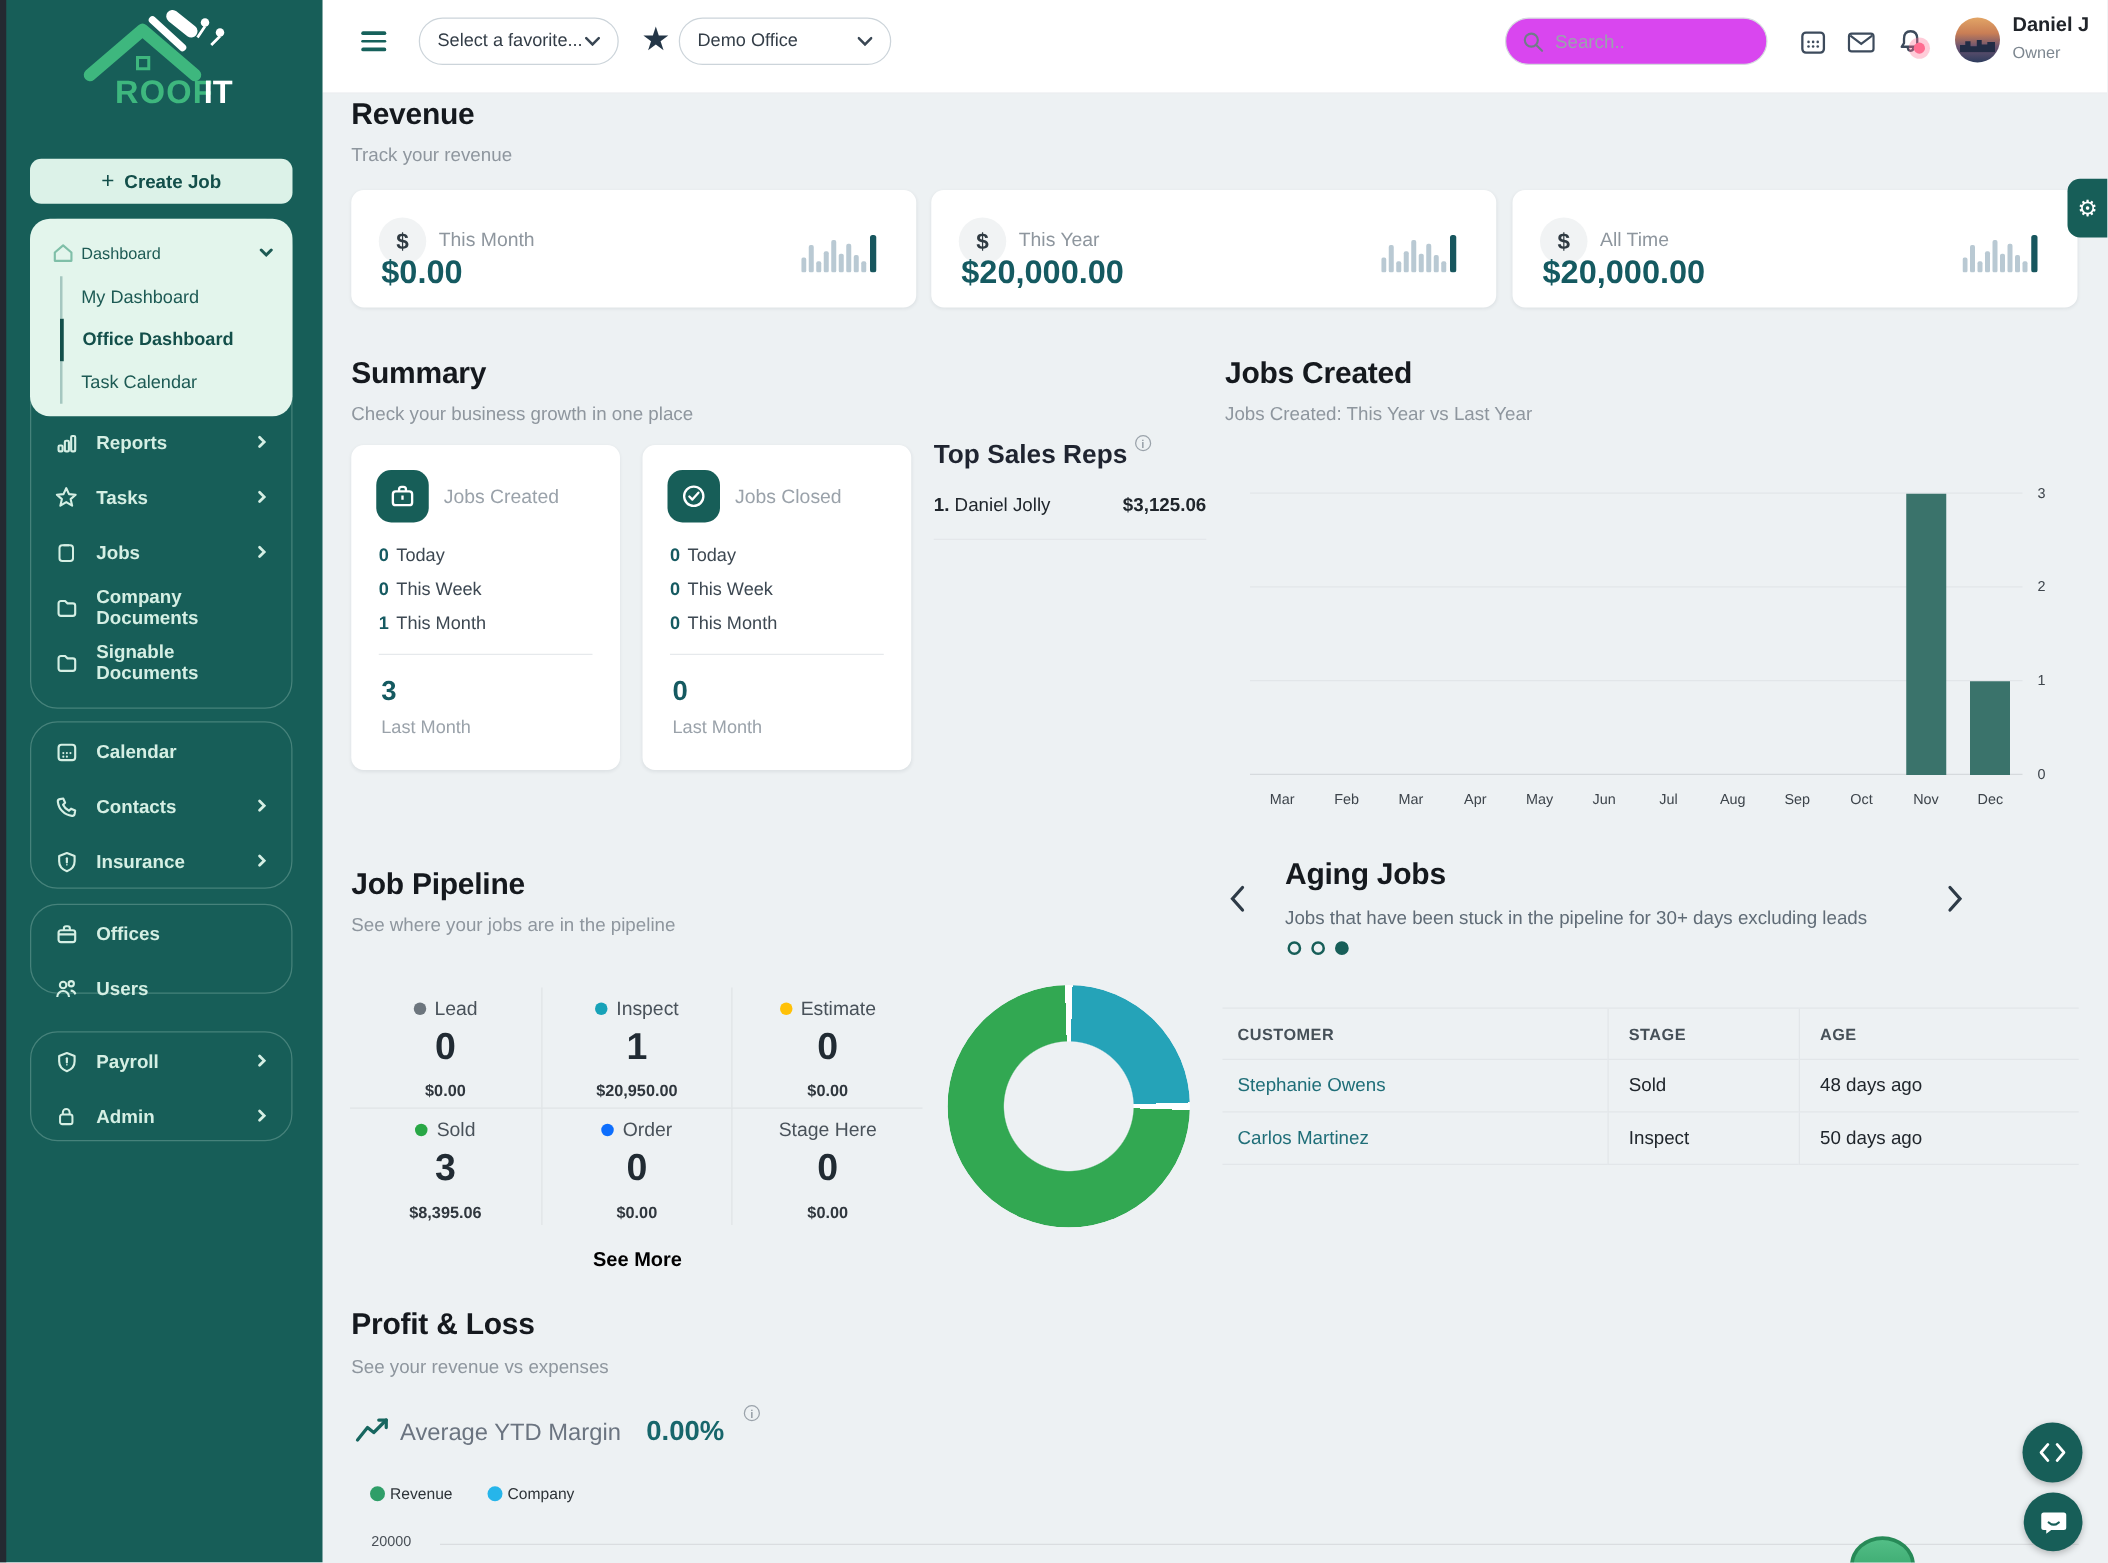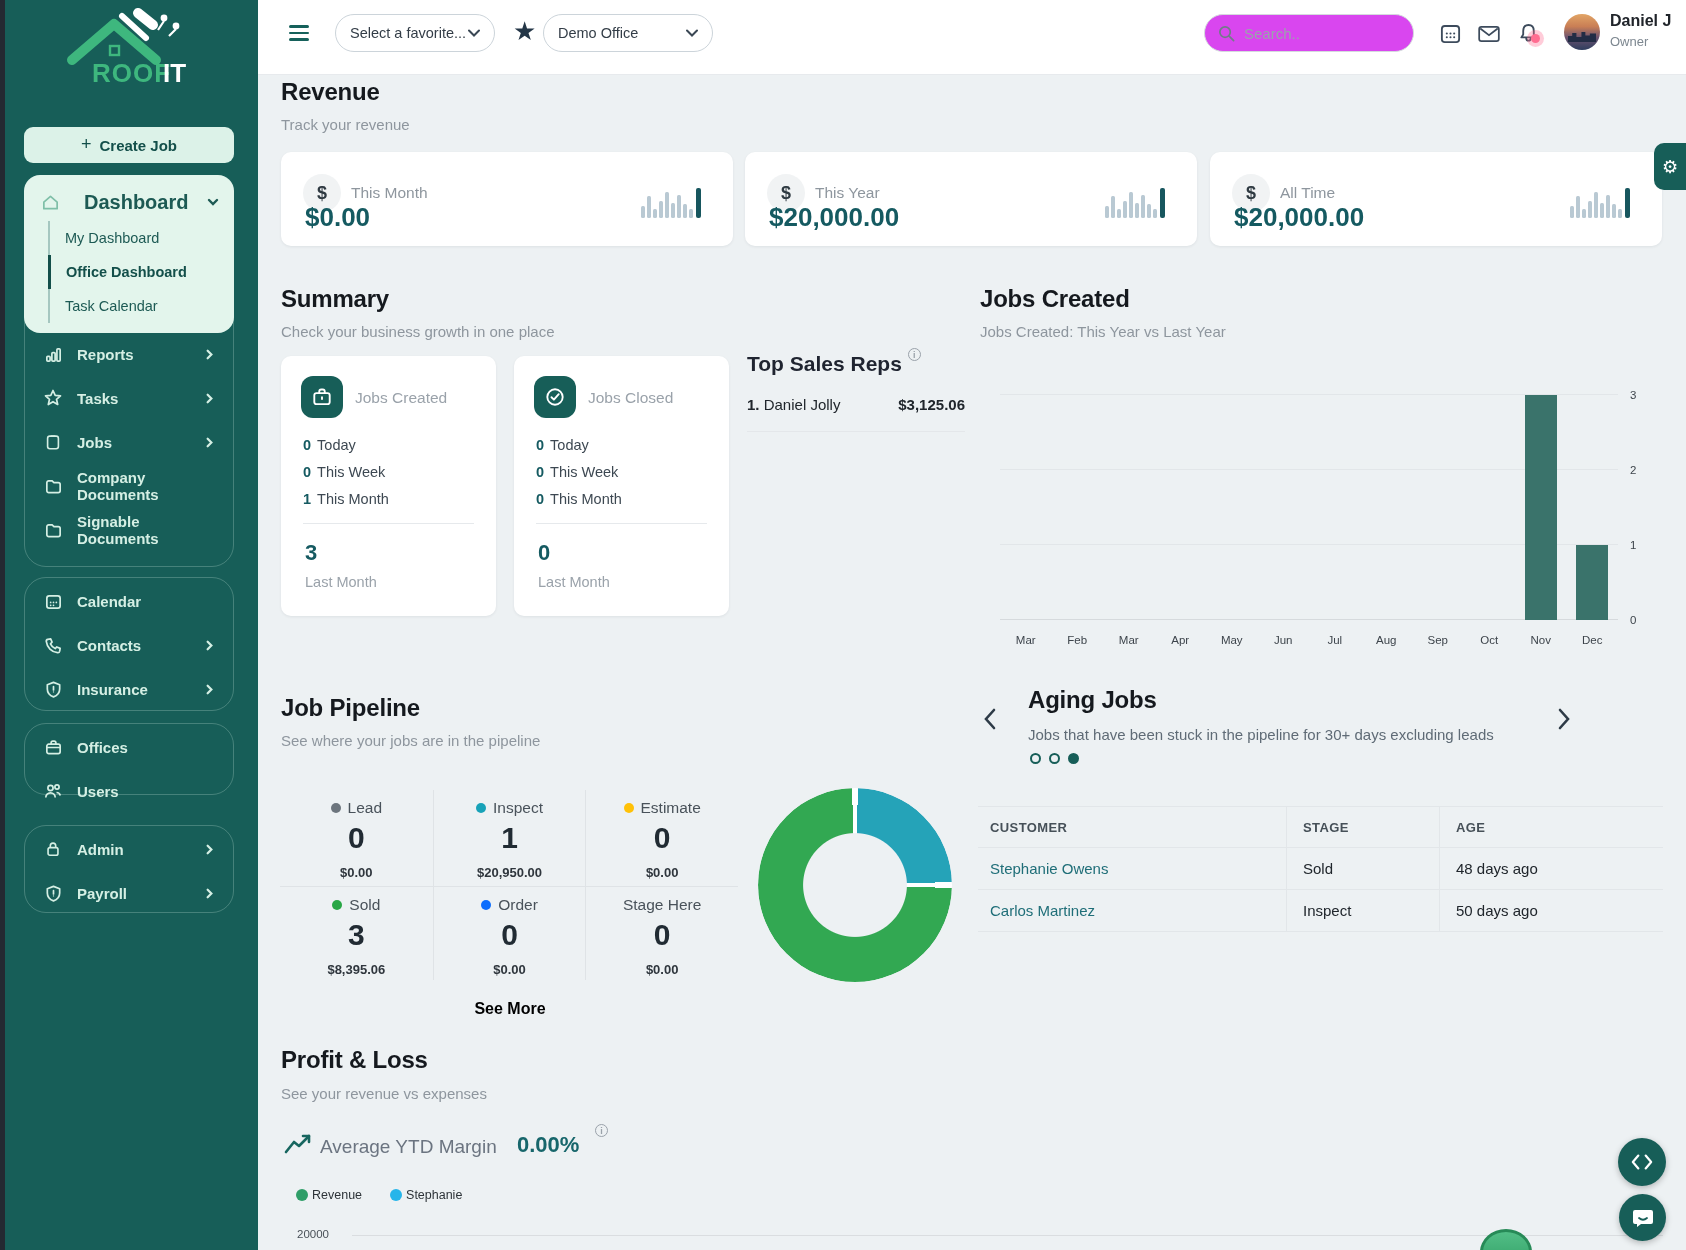--- a/index.html
+++ b/index.html
@@ -14,21 +14,21 @@
   
   .sidebar { position:absolute; left:0; top:0; width:258px; height:1250px; background:#175E58; z-index:50; }
   .logo { position:absolute; left:58px; top:8px; width:150px; height:80px; }
   .create-job { position:absolute; left:24px; top:127px; width:210px; height:36px; background:#DCF2E8;
     border:none; border-radius:9px; color:#134F4A; font-size:15px; font-weight:700; cursor:pointer;
     display:flex; align-items:center; justify-content:center; gap:8px; font-family:inherit; }
   .create-job .plus { font-size:18px; font-weight:400; margin-top:-2px; }
   .nav-group { position:absolute; left:24px; width:210px; border:1px solid rgba(213,239,228,.25); border-radius:22px; }
   .dash-card { background:#E3F5EC; border-radius:16px; margin:-1px; padding:8px 0 10px 0; }
   .dash-head { display:flex; align-items:center; height:38px; padding:0 14px 0 16px; color:#1D5A54; cursor:pointer; }
-  .dash-head .lbl { font-size:20px; font-weight:700; margin-left:24px; flex:1; }
+  .dash-head .lbl { font-size:13px; font-weight:400; margin-left:5px; flex:1; }
   .dash-sub { display:flex; align-items:center; height:34px; margin-left:24px; border-left:2px solid rgba(23,94,88,.30); padding-left:15px;
     color:#1D5A54; font-size:14.5px; cursor:pointer; }
   .dash-sub.active { border-left:3px solid #134F4A; font-weight:700; color:#134F4A; }
   .nav-item { display:flex; align-items:center; height:44px; padding:0 16px 0 18px; color:#D5EFE4; cursor:pointer; }
   .nav-item .lbl { font-size:15px; font-weight:700; margin-left:14px; flex:1; }
   .icon20 { width:20px; height:20px; flex:0 0 20px; display:flex; align-items:center; justify-content:center; }
   .chev { width:14px; height:14px; flex:0 0 14px; }
 
   
   .topbar { position:absolute; left:258px; top:0; width:1428px; height:75px; background:#FFFFFF; border-bottom:1px solid #E7EAED; z-index:40; }
@@ -298,39 +298,39 @@
               <path d="M13.5 11.5 a4 4 0 0 1 3.8 3"></path>
             </svg>
         </span>
         <span class="lbl">Users</span>
       </div>
     </nav>
 
     <nav class="nav-group" style="top:825px; height:88px; padding-top:1px;">
       <div class="nav-item">
         <span class="icon20">
+          <svg width="19" height="19" viewBox="0 0 20 20" fill="none" stroke="#D5EFE4" stroke-width="1.8">
+              <path d="M10 2.5 L16.5 5 V9.5 C16.5 13.5 13.8 16.5 10 17.8 C6.2 16.5 3.5 13.5 3.5 9.5 V5 Z" stroke-linejoin="round"></path>
+              <path d="M10 7 v3.5" stroke-linecap="round"></path>
+              <circle cx="10" cy="12.5" r=".7" fill="#D5EFE4" stroke="none"></circle>
+            </svg>
+        </span>
+        <span class="lbl">Payroll</span>
+        <span class="chev"><svg width="13" height="13" viewBox="0 0 14 14" fill="none" stroke="#D5EFE4" stroke-width="2.4" stroke-linecap="round">
+              <path d="M5 3 L9 7 L5 11"></path>
+            </svg></span>
+      </div>
+      <div class="nav-item">
+        <span class="icon20">
           <svg width="18" height="18" viewBox="0 0 20 20" fill="none" stroke="#D5EFE4" stroke-width="1.8">
               <rect x="4.5" y="8.5" width="11" height="8.5" rx="2"></rect>
               <path d="M7 8.5 V6.5 a3 3 0 0 1 6 0 V8.5"></path>
             </svg>
         </span>
         <span class="lbl">Admin</span>
-        <span class="chev"><svg width="13" height="13" viewBox="0 0 14 14" fill="none" stroke="#D5EFE4" stroke-width="2.4" stroke-linecap="round">
-              <path d="M5 3 L9 7 L5 11"></path>
-            </svg></span>
-      </div>
-      <div class="nav-item">
-        <span class="icon20">
-          <svg width="19" height="19" viewBox="0 0 20 20" fill="none" stroke="#D5EFE4" stroke-width="1.8">
-              <path d="M10 2.5 L16.5 5 V9.5 C16.5 13.5 13.8 16.5 10 17.8 C6.2 16.5 3.5 13.5 3.5 9.5 V5 Z" stroke-linejoin="round"></path>
-              <path d="M10 7 v3.5" stroke-linecap="round"></path>
-              <circle cx="10" cy="12.5" r=".7" fill="#D5EFE4" stroke="none"></circle>
-            </svg>
-        </span>
-        <span class="lbl">Payroll</span>
         <span class="chev"><svg width="13" height="13" viewBox="0 0 14 14" fill="none" stroke="#D5EFE4" stroke-width="2.4" stroke-linecap="round">
               <path d="M5 3 L9 7 L5 11"></path>
             </svg></span>
       </div>
     </nav>
   </aside>
 
   <header class="topbar">
     <div class="hamburger">
         <span></span>
@@ -614,21 +614,21 @@
   <div class="pl-margin-value">0.00%</div>
   <span class="info-i abs" style="left:595px; top:1124px;">i</span>
 
   <div class="pl-legend">
     <span class="it">
         <span class="dot" style="background:#2F9E68;"></span>
         <span>Revenue</span>
       </span>
     <span class="it">
         <span class="dot" style="background:#26B5EA;"></span>
-        <span>Stephanie</span>
+        <span>Company</span>
       </span>
   </div>
   <div class="pl-tick">20000</div>
   <div class="pl-grid"></div>
   <div class="green-bump"></div>
 
   <div class="fab" style="left:1618px; top:1138px;">
     <svg width="22" height="18" viewBox="0 0 24 18" fill="none" stroke="#FFFFFF" stroke-width="2.4" stroke-linecap="round" stroke-linejoin="round">
         <path d="M8 2 L2 9 L8 16"></path>
         <path d="M16 2 L22 9 L16 16"></path>

